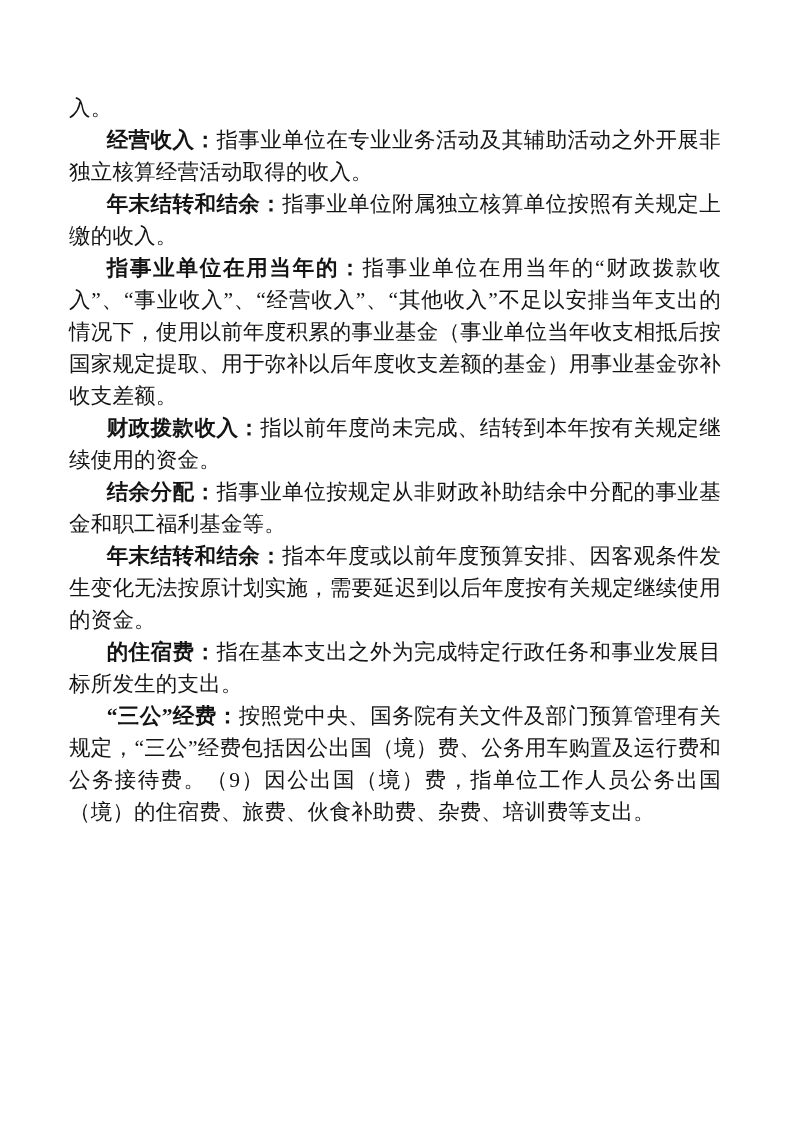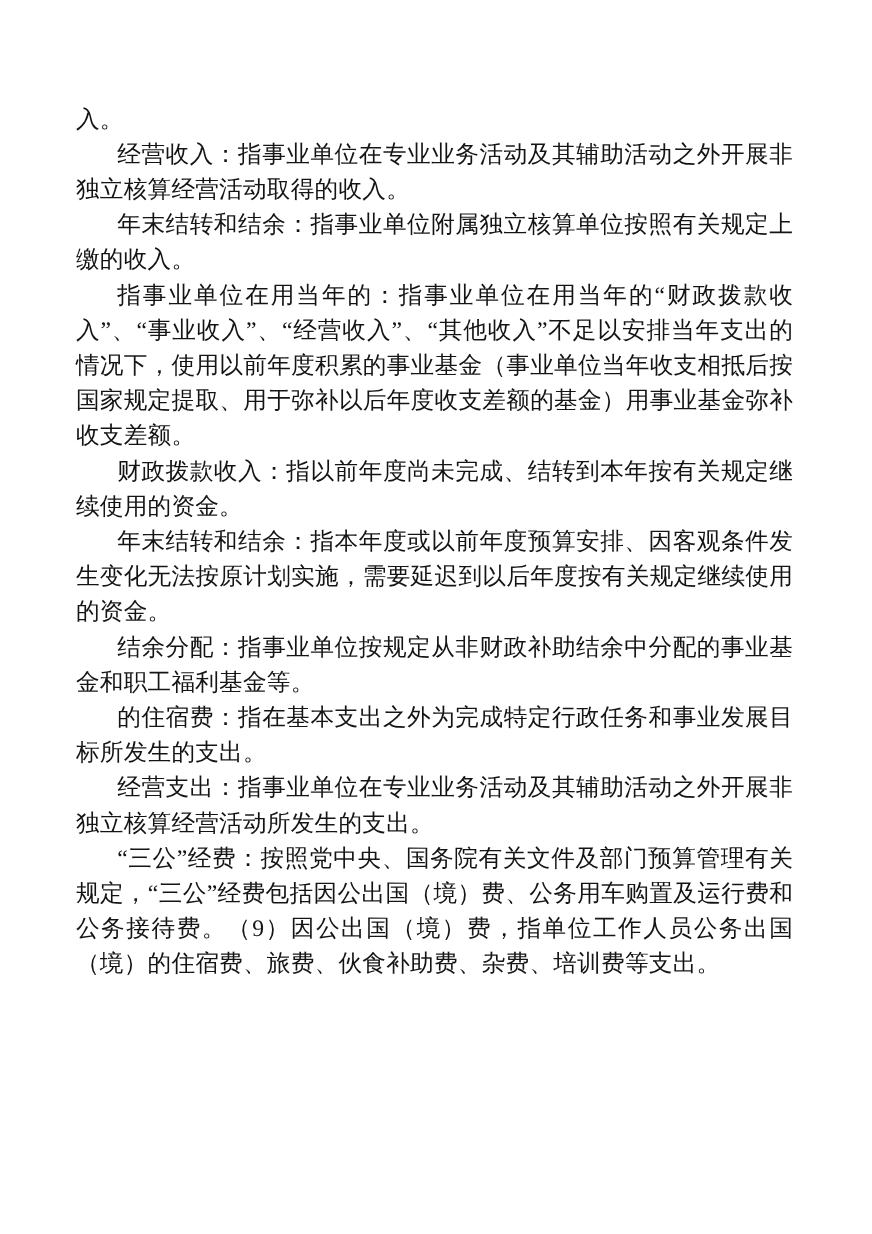--- a/index.html
+++ b/index.html
@@ -29,45 +29,44 @@
   }
   .content p {
     margin: 0;
     padding: 0;
     text-indent: 1.75em;
   }
   .content p.continuation {
     text-indent: 0;
   }
   .term {
-    font-weight: normal;
+    font-weight: bold;
   }
 </style>
 </head>
 <body>
 
 <div class="page">
   <div class="content">
 
     <p class="continuation"><span>入。</span></p>
 
     <p><span class="term">经营收入：</span><span>指事业单位在专业业务活动及其辅助活动之外开展非独立核算经营活动取得的收入。</span></p>
 
     <p><span class="term">年末结转和结余：</span><span>指事业单位附属独立核算单位按照有关规定上缴的收入。</span></p>
 
 
     <p><span class="term">指事业单位在用当年的：</span><span>指事业单位在用当年的“财政拨款收入”、“事业收入”、“经营收入”、“其他收入”不足以安排当年支出的情况下，使用以前年度积累的事业基金（事业单位当年收支相抵后按国家规定提取、用于弥补以后年度收支差额的基金）用事业基金弥补收支差额。</span></p>
 
     <p><span class="term">财政拨款收入：</span><span>指以前年度尚未完成、结转到本年按有关规定继续使用的资金。</span></p>
 
+    <p><span class="term">结余分配：</span><span>指事业单位按规定从非财政补助结余中分配的事业基金和职工福利基金等。</span></p>
+
     <p><span class="term">年末结转和结余：</span><span>指本年度或以前年度预算安排、因客观条件发生变化无法按原计划实施，需要延迟到以后年度按有关规定继续使用的资金。</span></p>
-
-    <p><span class="term">结余分配：</span><span>指事业单位按规定从非财政补助结余中分配的事业基金和职工福利基金等。</span></p>
 
 
     <p><span class="term">的住宿费：</span><span>指在基本支出之外为完成特定行政任务和事业发展目标所发生的支出。</span></p>
 
-    <p><span class="term">经营支出：</span><span>指事业单位在专业业务活动及其辅助活动之外开展非独立核算经营活动所发生的支出。</span></p>
 
     <p><span class="term">“三公”经费：</span><span>按照党中央、国务院有关文件及部门预算管理有关规定，“三公”经费包括因公出国（境）费、公务用车购置及运行费和公务接待费。（9）因公出国（境）费，指单位工作人员公务出国（境）的住宿费、旅费、伙食补助费、杂费、培训费等支出。</span></p>
 
   </div>
 </div>
 
 </body></html>

